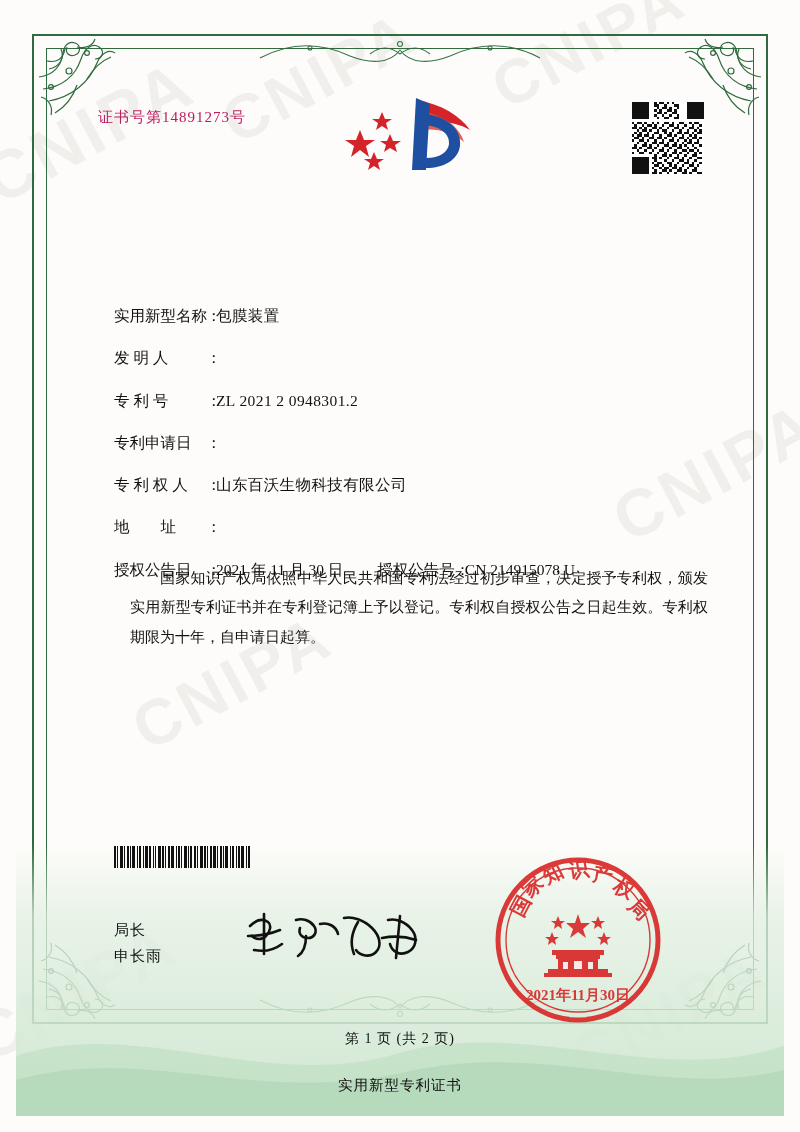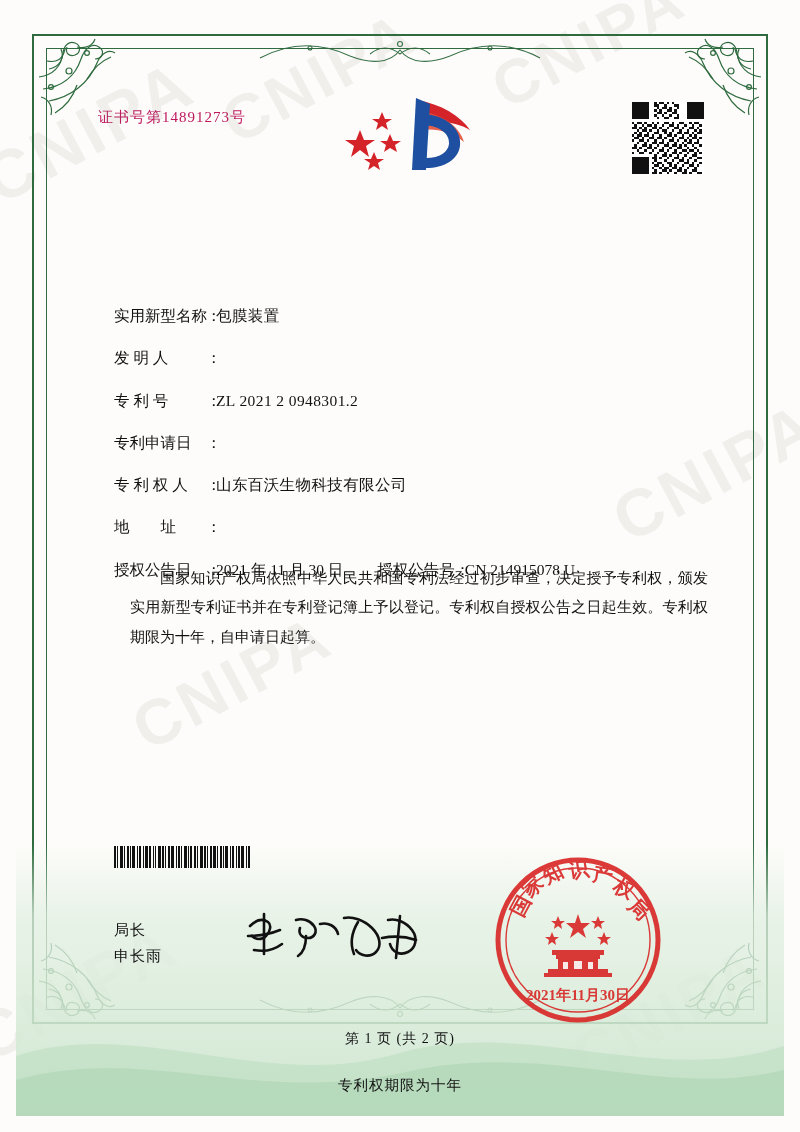--- a/index.html
+++ b/index.html
@@ -796,13 +796,13 @@
         <rect x="56" y="115" width="60" height="4"></rect>
         <rect x="52" y="119" width="68" height="4"></rect>
       </g>
 
       <text x="86" y="146" text-anchor="middle" fill="#d8201f" font-family="'Liberation Serif', serif" font-size="15" font-weight="bold">2021年11月30日</text>
     </g>
   </svg>
 </div>
 
 <div class="page-num">第 1 页 (共 2 页)</div>
-<div class="footer-note">专利权期限为十年</div>
+<div class="footer-note">实用新型专利证书</div>
 
 </body></html>

